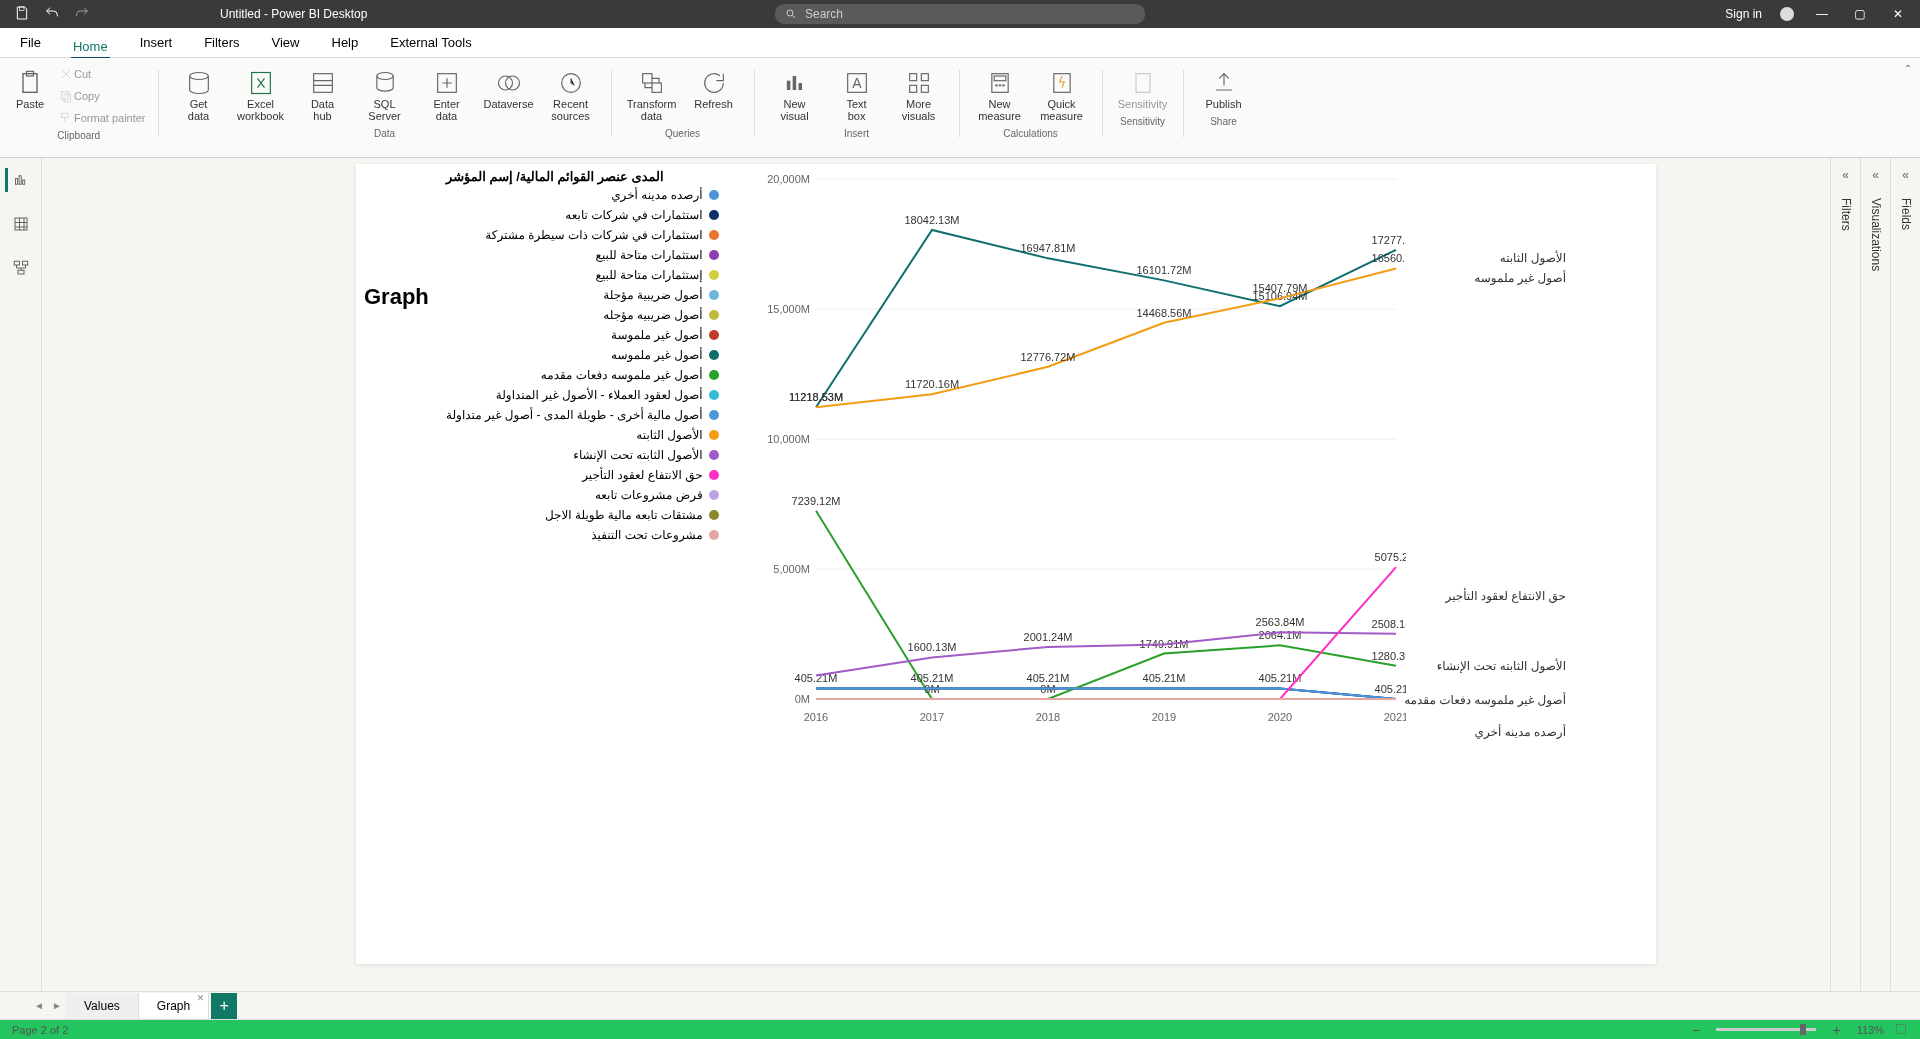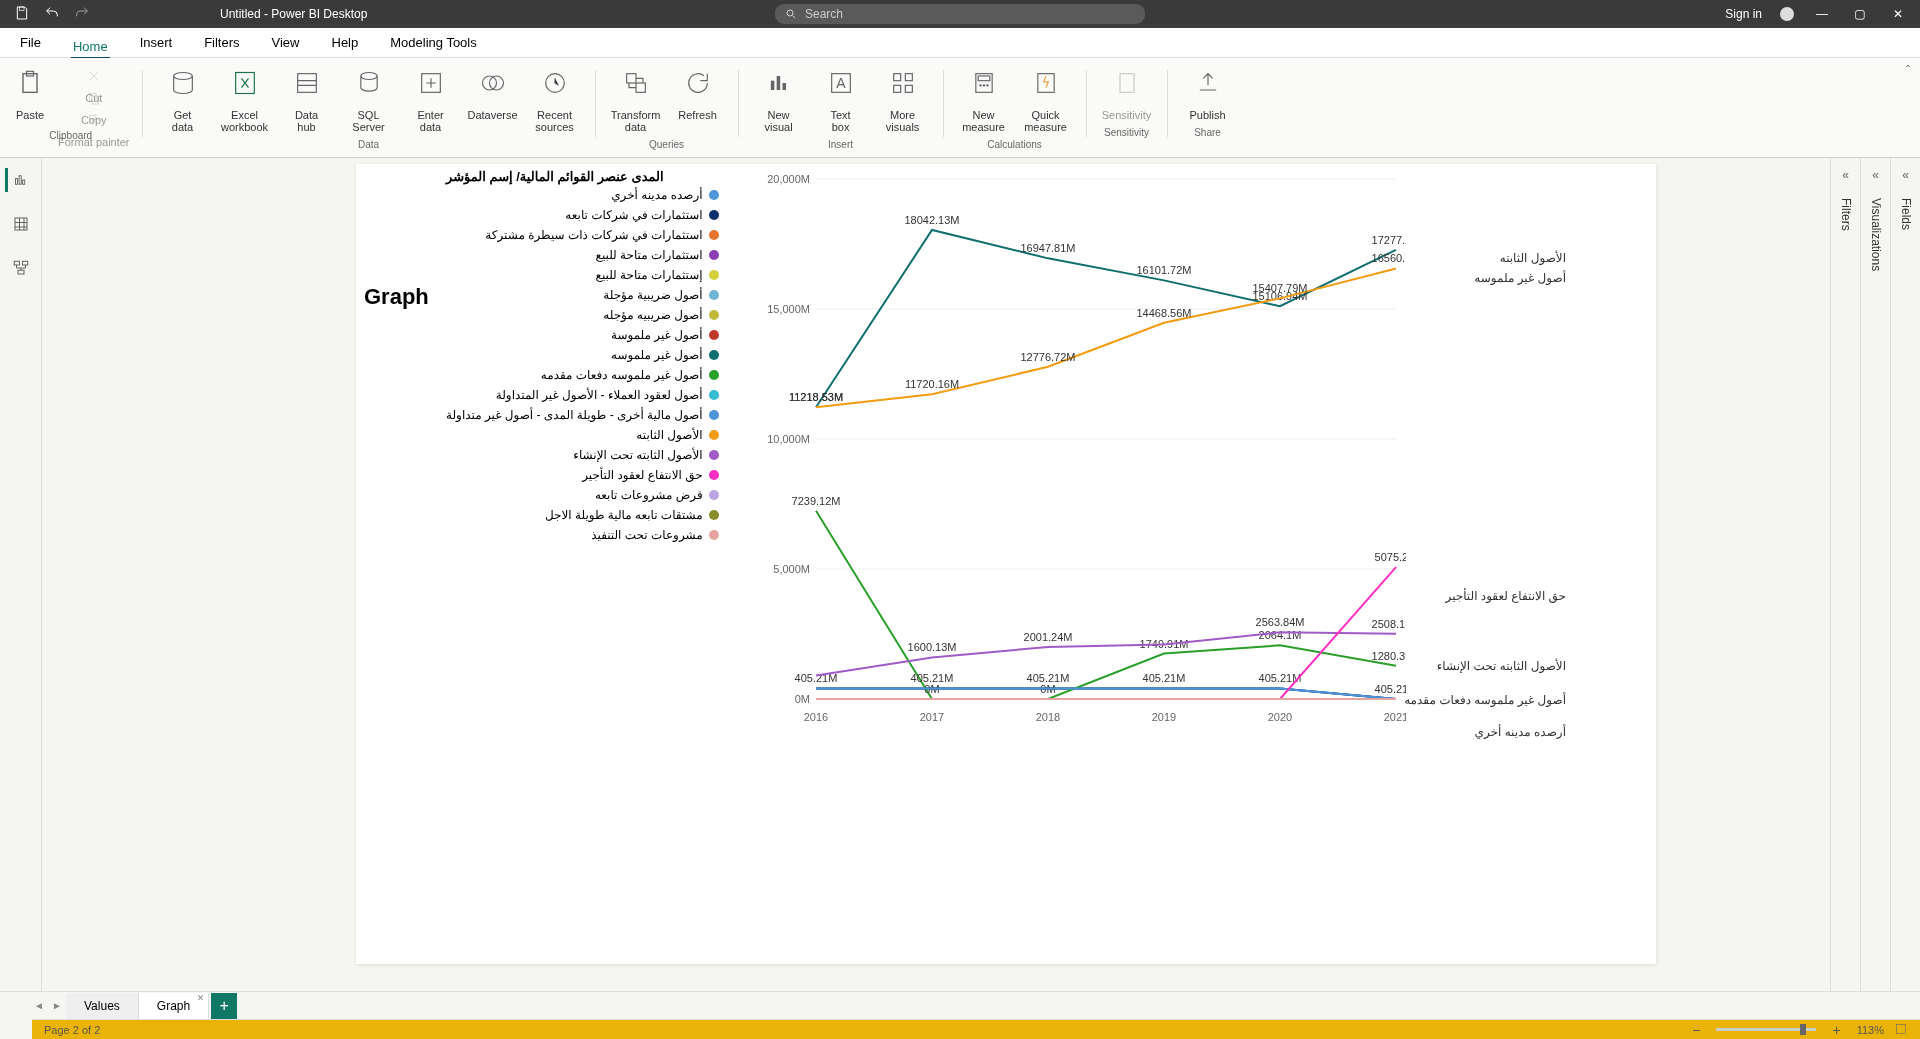--- a/index.html
+++ b/index.html
@@ -23,22 +23,22 @@
 
 .ribbon { height: 100px; background: #fafaf8; display: flex; padding: 6px 4px 0 4px; font-size: 11px; color: #333; border-bottom: 1px solid #d0d0d0; position: relative; }
 .ribbon .collapse { position: absolute; right: 10px; top: 6px; cursor: pointer; font-size: 12px; color: #666; }
 .rgroup { display: flex; flex-direction: column; align-items: center; padding: 0 6px; }
 .rgroup .tools { display: flex; gap: 2px; }
 .rgroup .gname { font-size: 10px; color: #666; margin-top: 2px; }
 .rsep { width: 1px; background: #ddd; margin: 6px 4px 20px 4px; }
 .rbtn { display: flex; flex-direction: column; align-items: center; width: 60px; padding: 4px 2px; cursor: pointer; }
 .rbtn .ricon { width: 30px; height: 30px; display: flex; align-items: center; justify-content: center; }
 .rbtn .ricon svg { width: 28px; height: 28px; }
-.rbtn .rlabel { font-size: 11px; text-align: center; line-height: 12px; margin-top: 11px; }
-.rbtn.small { flex-direction: column; width: auto; height: 20px; gap: 8px; align-items: center; justify-content: flex-start; }
+.rbtn .rlabel { font-size: 11px; text-align: center; line-height: 12px; margin-top: 0; }
+.rbtn.small { flex-direction: row; width: auto; height: 20px; gap: 0; align-items: center; justify-content: flex-start; }
 .rbtn.small .ricon { width: 16px; height: 16px; }
 .rbtn.small .ricon svg { width: 16px; height: 16px; }
 .rbtn.small .rlabel { margin: 0; }
 .rbtn.disabled { opacity: .5; cursor: default; }
 .clip-col { display: flex; flex-direction: column; gap: 2px; margin-left: 4px; }
 
 
 .content-row { display: flex; height: calc(100% - 28px - 30px - 100px - 28px - 20px); }
 .leftrail { width: 42px; background: #f5f5f2; border-right: 1px solid #ddd; display: flex; flex-direction: column; align-items: center; padding-top: 10px; gap: 20px; }
 .leftrail .rail-btn { width: 24px; height: 24px; display: flex; align-items: center; justify-content: center; cursor: pointer; }
@@ -56,21 +56,21 @@
 .rpane .vlabel { writing-mode: vertical-rl; font-size: 12px; color: #333; margin-top: 6px; }
 
 
 .tabstrip { height: 28px; background: #f5f5f2; display: flex; align-items: center; padding-left: 30px; border-top: 1px solid #ddd; }
 .tabstrip .navbtn { width: 18px; height: 18px; display: flex; align-items: center; justify-content: center; font-size: 10px; color: #888; cursor: pointer; }
 .tabstrip .tab { padding: 6px 18px; font-size: 12px; background: #efefef; border-right: 1px solid #ddd; cursor: pointer; position: relative; }
 .tabstrip .tab.active { background: #fff; }
 .tabstrip .tab .x { position: absolute; top: 0; right: 4px; font-size: 9px; color: #888; }
 .tabstrip .addtab { width: 26px; height: 26px; background: #117865; color: #fff; display: flex; align-items: center; justify-content: center; font-size: 16px; cursor: pointer; margin-left: 2px; }
 
-.statusbar { height: 20px; background: #eab308; display: flex; align-items: center; padding: 0 12px; font-size: 11px; color: #555; border-top: 1px solid #ddd; margin-left: 32px; }
+.statusbar { height: 20px; background: #22c55e; display: flex; align-items: center; padding: 0 12px; font-size: 11px; color: #555; border-top: 1px solid #ddd; }
 .statusbar .spacer { flex: 1; }
 .statusbar .zoomslider { width: 100px; height: 3px; background: #ccc; position: relative; margin: 0 10px; }
 .statusbar .zoomslider .thumb { position: absolute; right: 10px; top: -4px; width: 6px; height: 11px; background: #666; }
 .statusbar .zbtn { cursor: pointer; padding: 0 6px; font-size: 14px; }
 
 
 .chart-title-side { position: absolute; left: 8px; top: 120px; font-size: 22px; font-weight: 700; }
 .legend-title { position: absolute; left: 90px; top: 5px; font-size: 13px; font-weight: 600; direction: rtl; }
 .legend { position: absolute; left: 90px; top: 24px; display: flex; flex-direction: column; gap: 6px; direction: rtl; text-align: right; }
 .legend-item { display: flex; align-items: center; gap: 6px; font-size: 12px; }
@@ -114,21 +114,21 @@
   </div>
 </div>
 
 <div class="menubar">
   <div class="menu-item">File</div>
   <div class="menu-item active">Home</div>
   <div class="menu-item">Insert</div>
   <div class="menu-item">Filters</div>
   <div class="menu-item">View</div>
   <div class="menu-item">Help</div>
-  <div class="menu-item">Modeling Tools</div>
+  <div class="menu-item">External Tools</div>
 </div>
 
 <div class="ribbon">
   <span class="collapse">ˆ</span>
 
   <div class="rgroup">
     <div class="tools">
       <div class="rbtn" style="width:40px">
         <span class="ricon">
             <svg viewBox="0 0 24 24">

